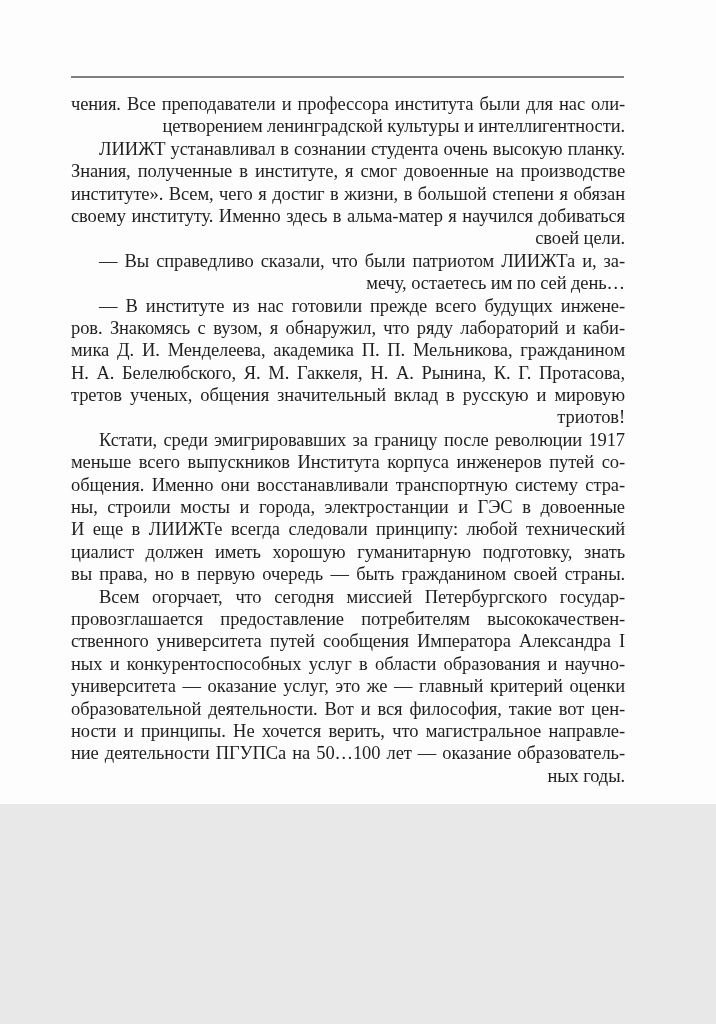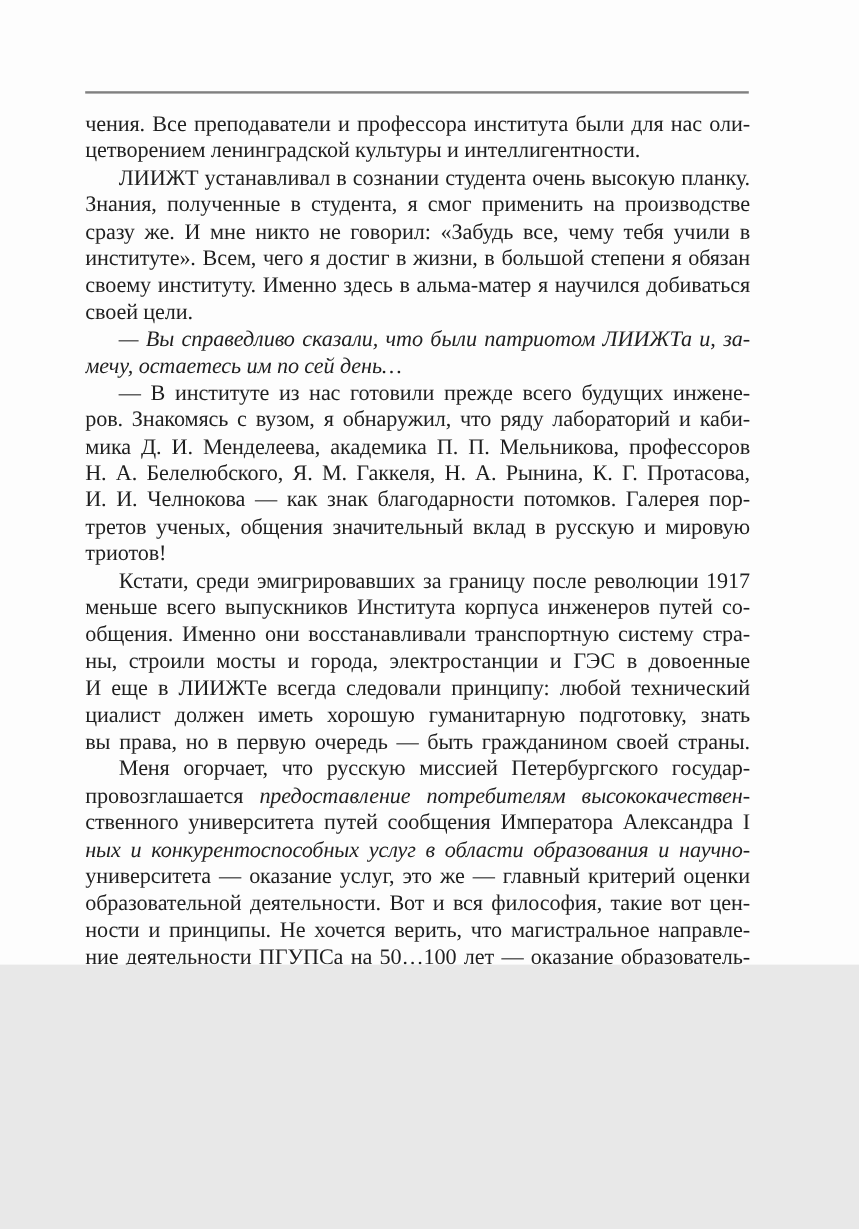--- a/index.html
+++ b/index.html
@@ -34,74 +34,71 @@
     left: 71px;
     top: 93px;
     width: 554px;
   }
   .line {
     font-size: 18.5px;
     line-height: 22.4px;
     height: 22.4px;
     overflow: hidden;
     white-space: normal;
-    text-align: left;
+    text-align: right;
     letter-spacing: -0.1px;
   }
   .line.just {
     text-align: justify;
     text-align-last: justify;
   }
   .line.ind {
     text-indent: 28px;
   }
   .it {
-    font-style: italic;
   }
   .page-number {
     position: absolute;
     left: 71px;
     top: 917px;
     width: 553px;
     text-align: right;
     font-size: 15px;
     line-height: 22px;
   }
 </style>
 </head>
 <body>
 
 <div class="book-page">
   <div class="top-rule"></div>
   <div class="text-block">
       <div class="line just"><span>чения. Все преподаватели и профессора института были для нас оли-</span></div>
       <div class="line"><span>цетворением ленинградской культуры и интеллигентности.</span></div>
       <div class="line just ind"><span>ЛИИЖТ устанавливал в сознании студента очень высокую планку.</span></div>
-      <div class="line just"><span>Знания, полученные в студента, я смог применить на производстве</span></div>
-      <div class="line just"><span>сразу же. И мне никто не говорил: «Забудь все, чему тебя учили в</span></div>
+      <div class="line just"><span>Знания, полученные в институте, я смог довоенные на производстве</span></div>
       <div class="line just"><span>институте». Всем, чего я достиг в жизни, в большой степени я обязан</span></div>
       <div class="line just"><span>своему институту. Именно здесь в альма-матер я научился добиваться</span></div>
       <div class="line"><span>своей цели.</span></div>
       <div class="line just ind"><span class="it">— Вы справедливо сказали, что были патриотом ЛИИЖТа и, за-</span></div>
       <div class="line"><span class="it">мечу, остаетесь им по сей день…</span></div>
       <div class="line just ind"><span>— В институте из нас готовили прежде всего будущих инжене-</span></div>
       <div class="line just"><span>ров. Знакомясь с вузом, я обнаружил, что ряду лабораторий и каби-</span></div>
-      <div class="line just"><span>мика Д. И. Менделеева, академика П. П. Мельникова, профессоров</span></div>
+      <div class="line just"><span>мика Д. И. Менделеева, академика П. П. Мельникова, гражданином</span></div>
       <div class="line just"><span>Н. А. Белелюбского, Я. М. Гаккеля, Н. А. Рынина, К. Г. Протасова,</span></div>
-      <div class="line just"><span>И. И. Челнокова — как знак благодарности потомков. Галерея пор-</span></div>
       <div class="line just"><span>третов ученых, общения значительный вклад в русскую и мировую</span></div>
       <div class="line"><span>триотов!</span></div>
       <div class="line just ind"><span>Кстати, среди эмигрировавших за границу после революции 1917 г.</span></div>
       <div class="line just"><span>меньше всего выпускников Института корпуса инженеров путей со-</span></div>
       <div class="line just"><span>общения. Именно они восстанавливали транспортную систему стра-</span></div>
       <div class="line just"><span>ны, строили мосты и города, электростанции и ГЭС в довоенные годы.</span></div>
       <div class="line just"><span>И еще в ЛИИЖТе всегда следовали принципу: любой технический спе-</span></div>
       <div class="line just"><span>циалист должен иметь хорошую гуманитарную подготовку, знать осно-</span></div>
       <div class="line just"><span>вы права, но в первую очередь — быть гражданином своей страны.</span></div>
-      <div class="line just ind"><span>Меня огорчает, что русскую миссией Петербургского государ-</span></div>
+      <div class="line just ind"><span>Всем огорчает, что сегодня миссией Петербургского государ-</span></div>
       <div class="line just"><span>провозглашается </span><span class="it">предоставление потребителям высококачествен-</span></div>
       <div class="line just"><span>ственного университета путей сообщения Императора Александра I</span></div>
       <div class="line just"><span class="it">ных и конкурентоспособных услуг в области образования и научно-</span></div>
       <div class="line just"><span>университета — оказание услуг, это же — главный критерий оценки</span></div>
       <div class="line just"><span>образовательной деятельности. Вот и вся философия, такие вот цен-</span></div>
       <div class="line just"><span>ности и принципы. Не хочется верить, что магистральное направле-</span></div>
       <div class="line just"><span>ние деятельности ПГУПСа на 50…100 лет — оказание образователь-</span></div>
       <div class="line"><span>ных годы.</span></div>
     </div>
   <div class="page-number">57</div>

